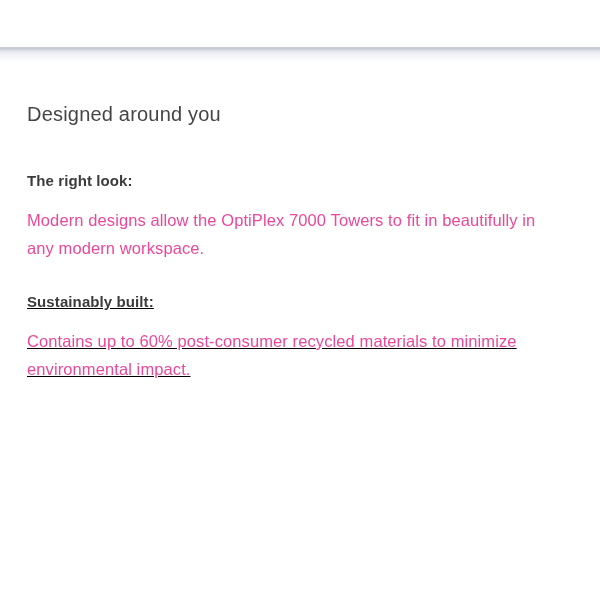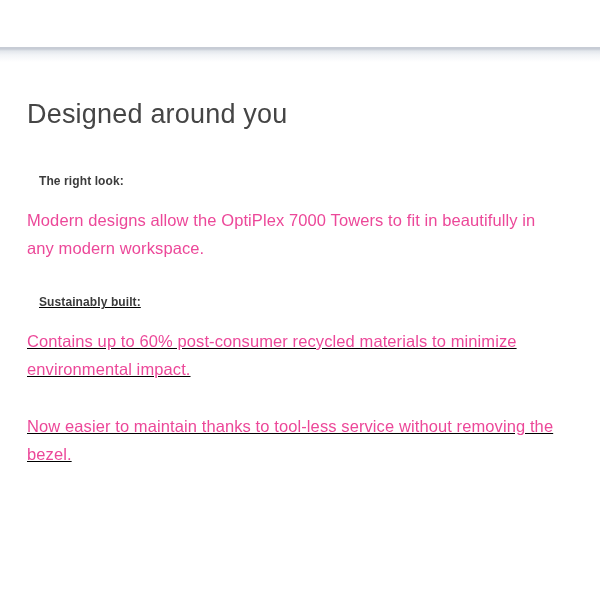--- a/index.html
+++ b/index.html
@@ -28,39 +28,39 @@
       rgba(255,255,255,0) 15px);
   }
   .content {
     position: absolute;
     top: 61px;
     left: 27px;
     right: 38px;
   }
   h1.page-title {
     margin: 34px 0 0 0;
-    font-size: 27px;
+    font-size: 20px;
     line-height: 38px;
     font-weight: 400;
     letter-spacing: 0.2px;
     color: #454545;
   }
   .feature-section {
     margin-top: 0;
   }
   .feature-section.first {
     margin-top: 37px;
   }
   .feature-section.rest {
     margin-top: 29px;
     text-decoration: underline;
   }
   .feature-heading {
-    margin: 12px;
-    font-size: 12px;
+    margin: 0;
+    font-size: 15px;
     line-height: 22px;
     font-weight: 700;
     color: #3b3b3b;
     letter-spacing: 0.1px;
   }
   .feature-body {
     margin: 14px 0 0 0;
     font-size: 16.5px;
     line-height: 28px;
     font-weight: 400;
@@ -82,16 +82,15 @@
     <h3 class="feature-heading">The right look:</h3>
     <p class="feature-body">Modern designs allow the OptiPlex 7000 Towers to fit in beautifully in any modern workspace.</p>
   </div>
 
   <div class="feature-section rest">
     <h3 class="feature-heading">Sustainably built:</h3>
     <p class="feature-body">Contains up to 60% post-consumer recycled materials to minimize environmental impact.</p>
   </div>
 
   <div class="feature-section rest">
-    <p class="feature-body">Now easier to maintain thanks to tool-less service without removing the bezel.</p>
   </div>
 
 </div>
 
 </body></html>

